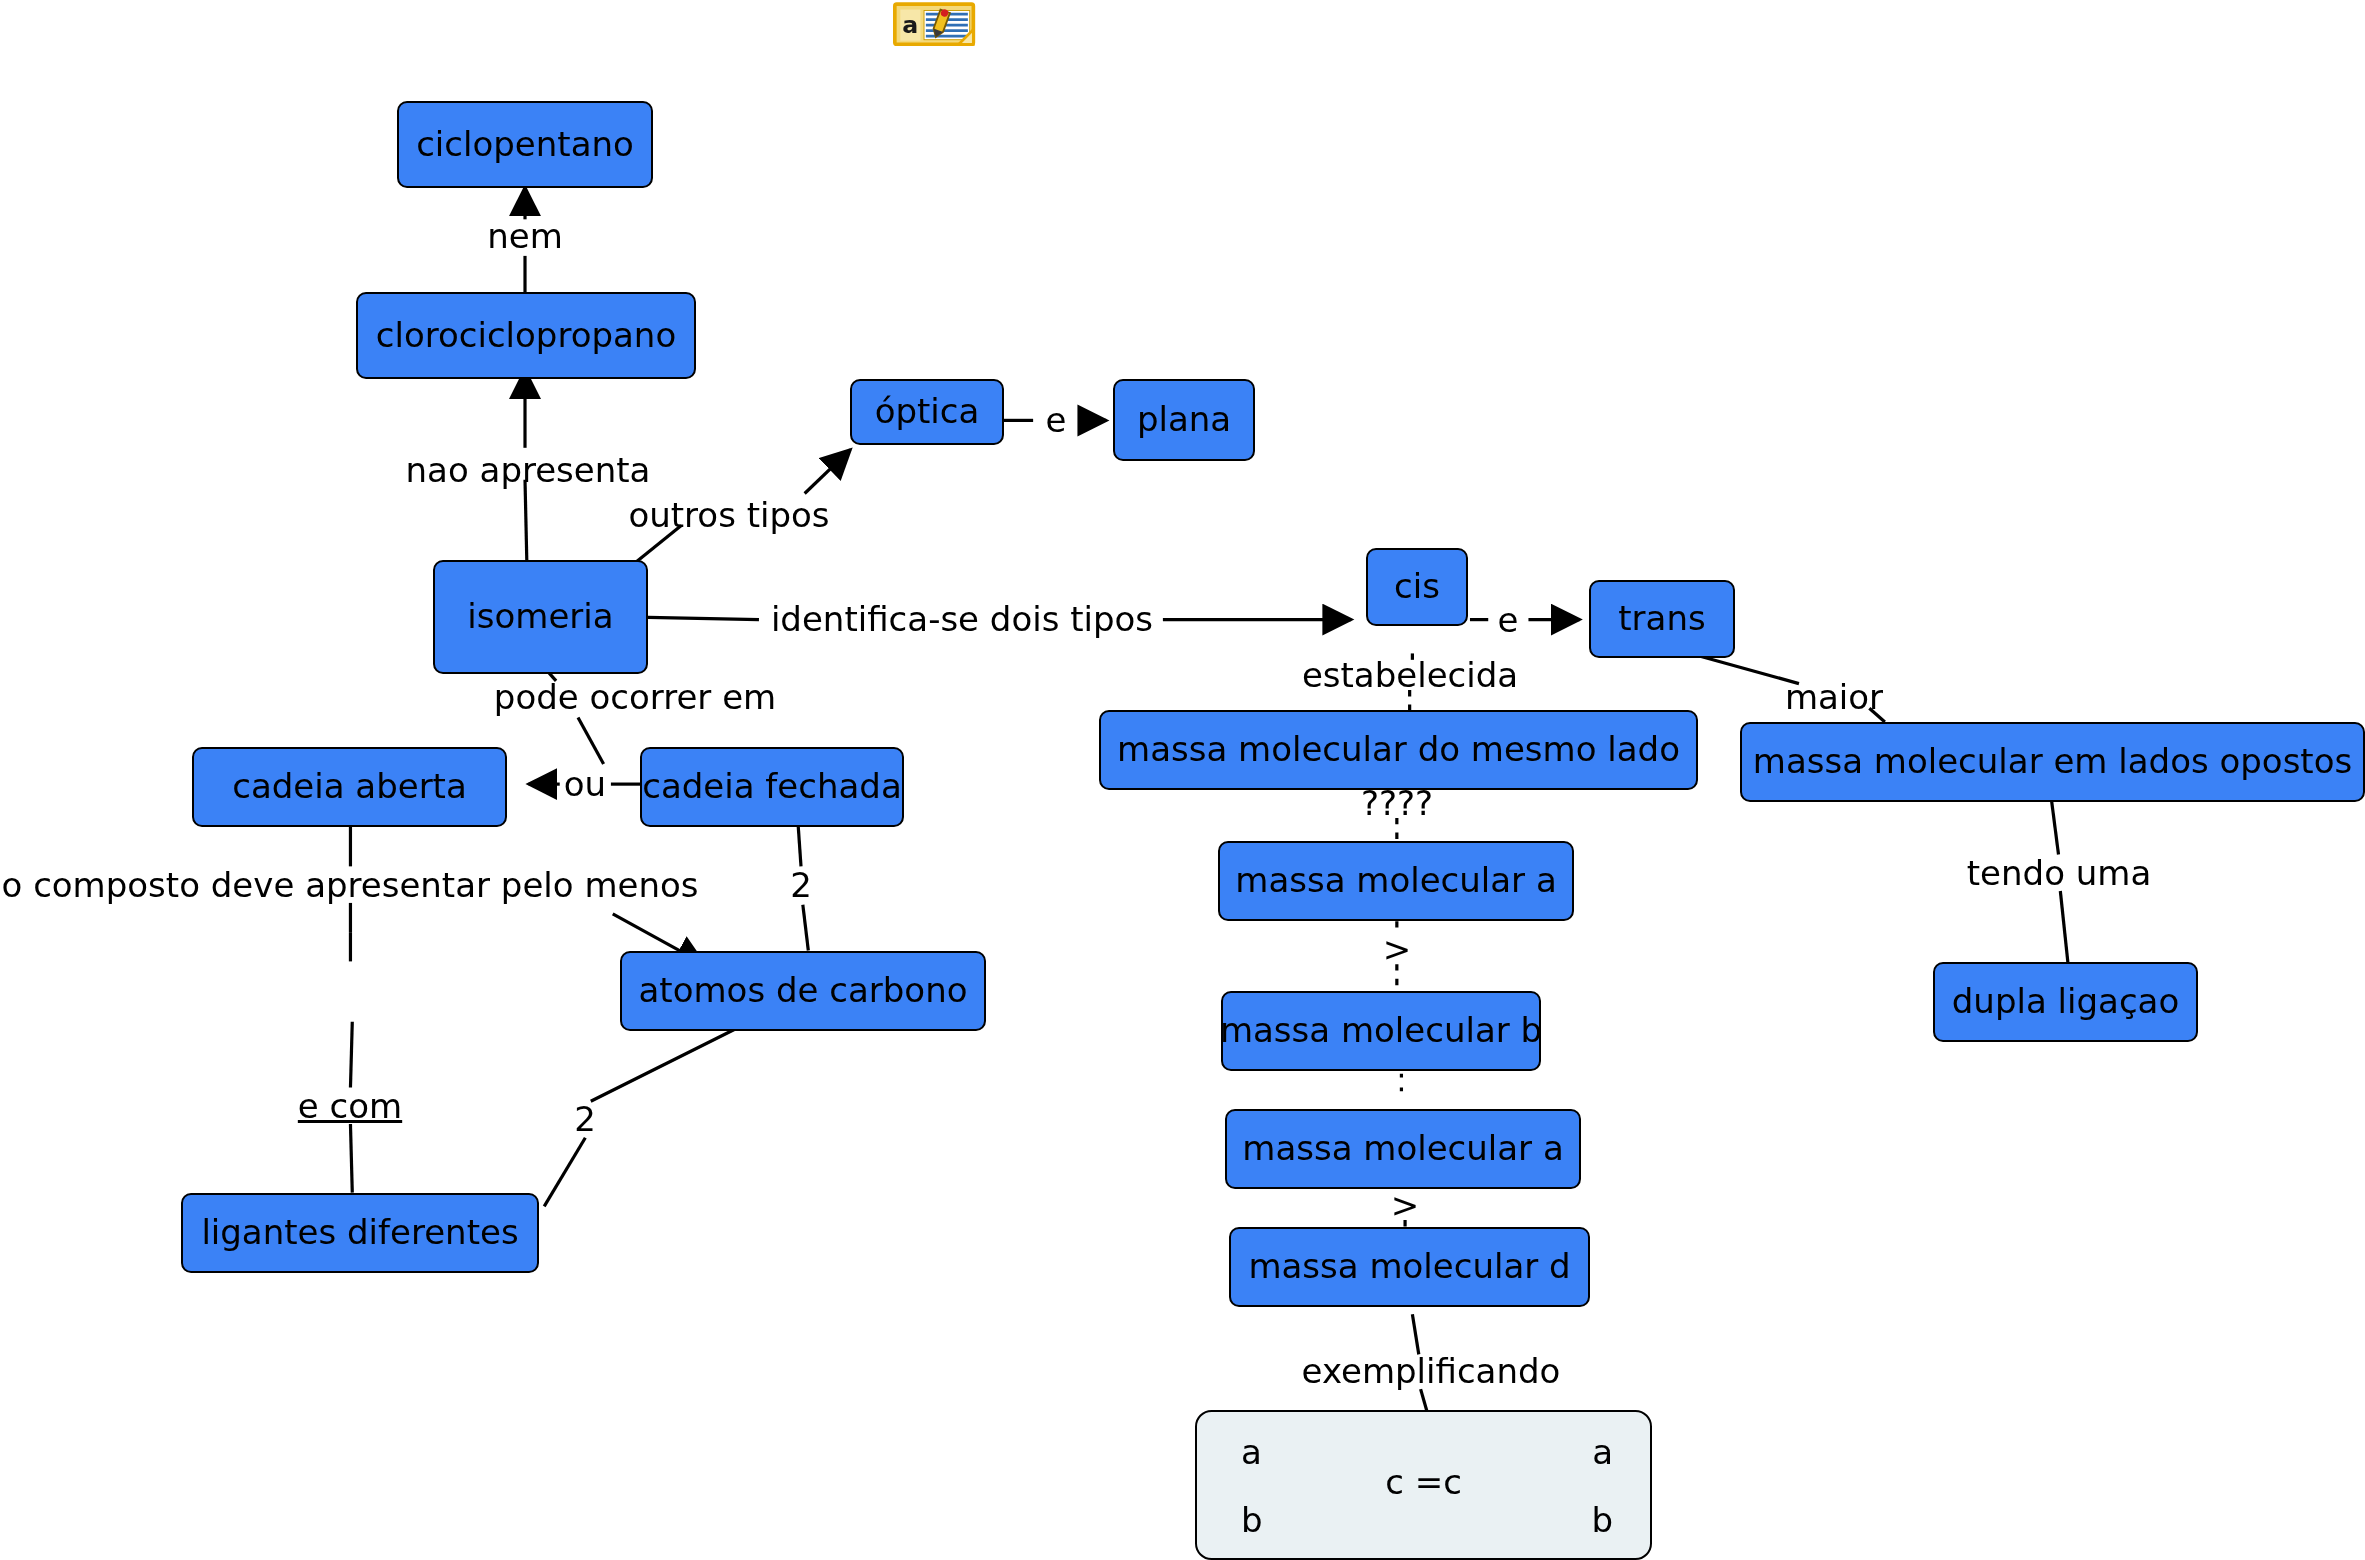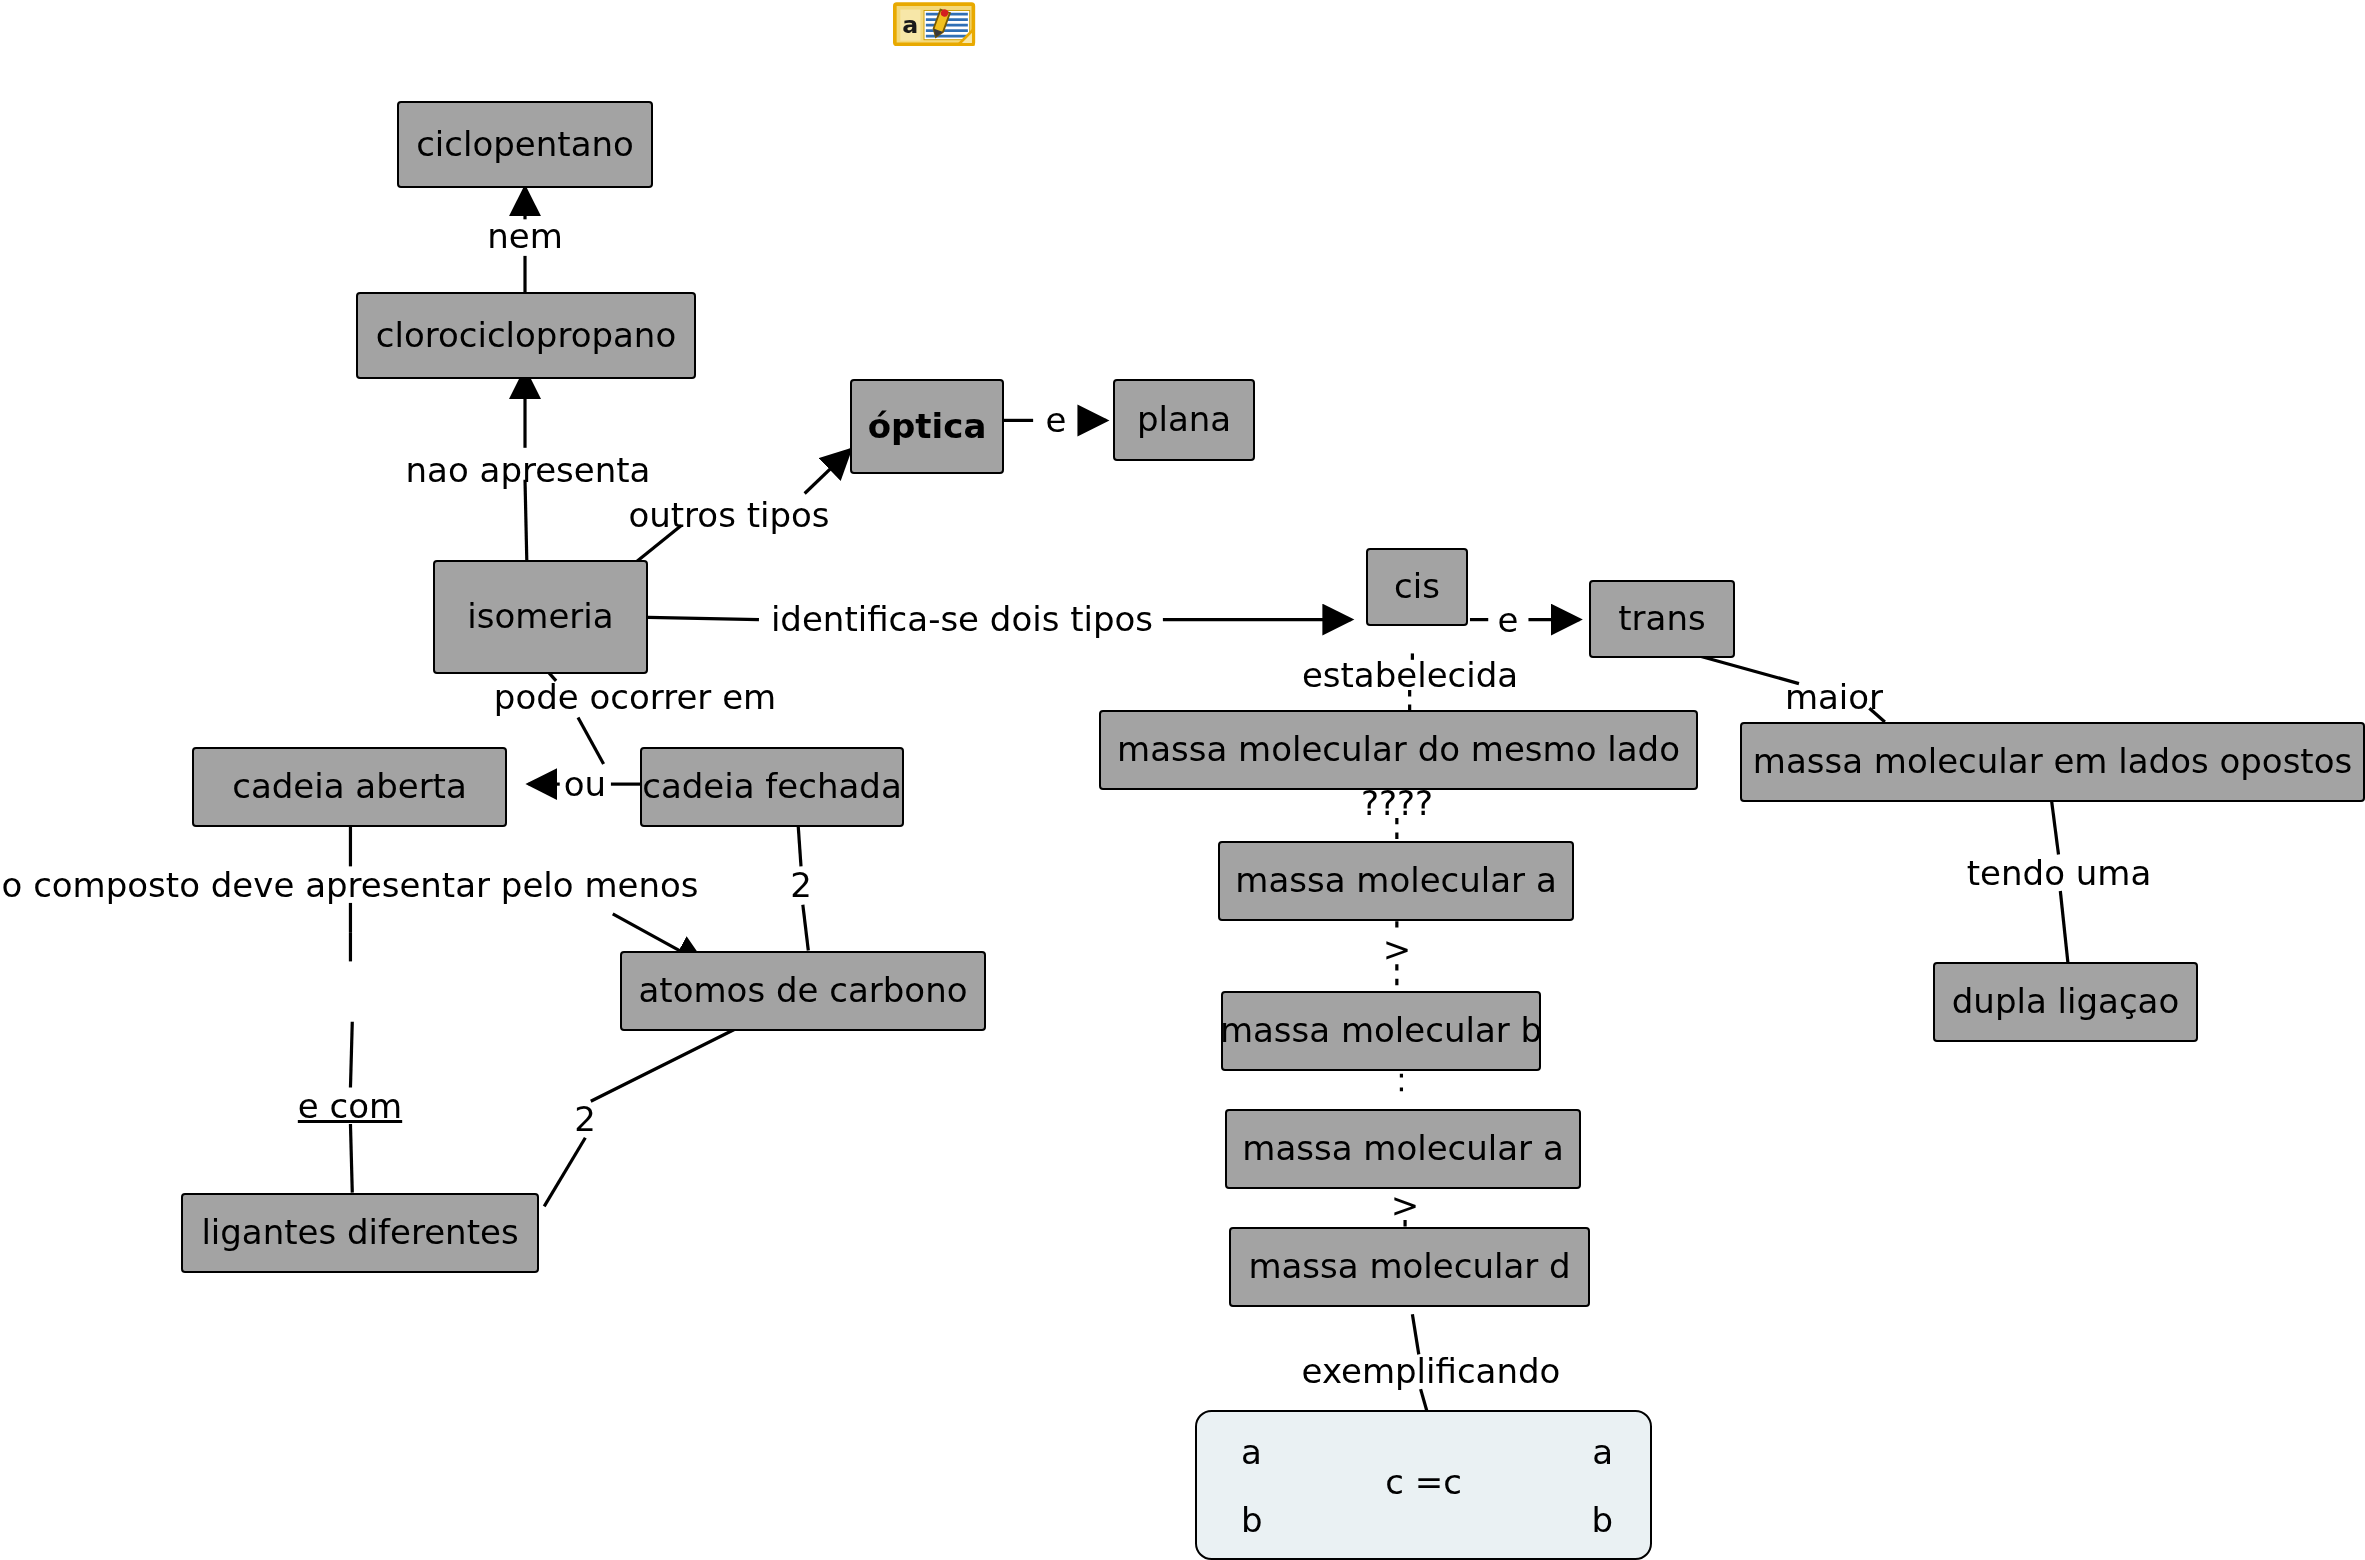--- a/index.html
+++ b/index.html
@@ -21,23 +21,23 @@
   #edges {
     position: absolute;
     left: 0; top: 0;
     width: 2366px;
     height: 1560px;
     pointer-events: none;
   }
   .node {
     position: absolute;
     box-sizing: border-box;
-    background: #a3a3a3;
+    background: #3b82f6;
     border: 2.7px solid #000000;
-    border-radius: 4px;
+    border-radius: 10px;
     display: flex;
     align-items: center;
     justify-content: center;
     font-family: "DejaVu Sans", sans-serif;
     font-size: 34px;
     color: #000000;
     line-height: 1.1;
     white-space: nowrap;
     z-index: 5;
   }
@@ -178,21 +178,21 @@
       <line x1="2254" y1="975" x2="2263" y2="1060"></line>
     </g>
   </svg>
 
   <div class="node" style="left:397px; top:101px; width:256px; height:87px;">ciclopentano</div>
 
   <div class="node" style="left:356px; top:292px; width:340px; height:87px;">clorociclopropano</div>
 
   <div class="node" style="left:433px; top:560px; width:215px; height:114px;">isomeria</div>
 
-  <div class="node" style="left:850px; top:379px; width:154px; height:95px;font-weight:bold;">óptica</div>
+  <div class="node" style="left:850px; top:379px; width:154px; height:66px;">óptica</div>
 
   <div class="node" style="left:1113px; top:379px; width:142px; height:82px;">plana</div>
 
   <div class="node" style="left:1366px; top:548px; width:102px; height:78px;">cis</div>
 
   <div class="node" style="left:1589px; top:580px; width:146px; height:78px;">trans</div>
 
   <div class="node" style="left:192px; top:747px; width:315px; height:80px;">cadeia aberta</div>
 
   <div class="node" style="left:640px; top:747px; width:264px; height:80px;">cadeia fechada</div>

